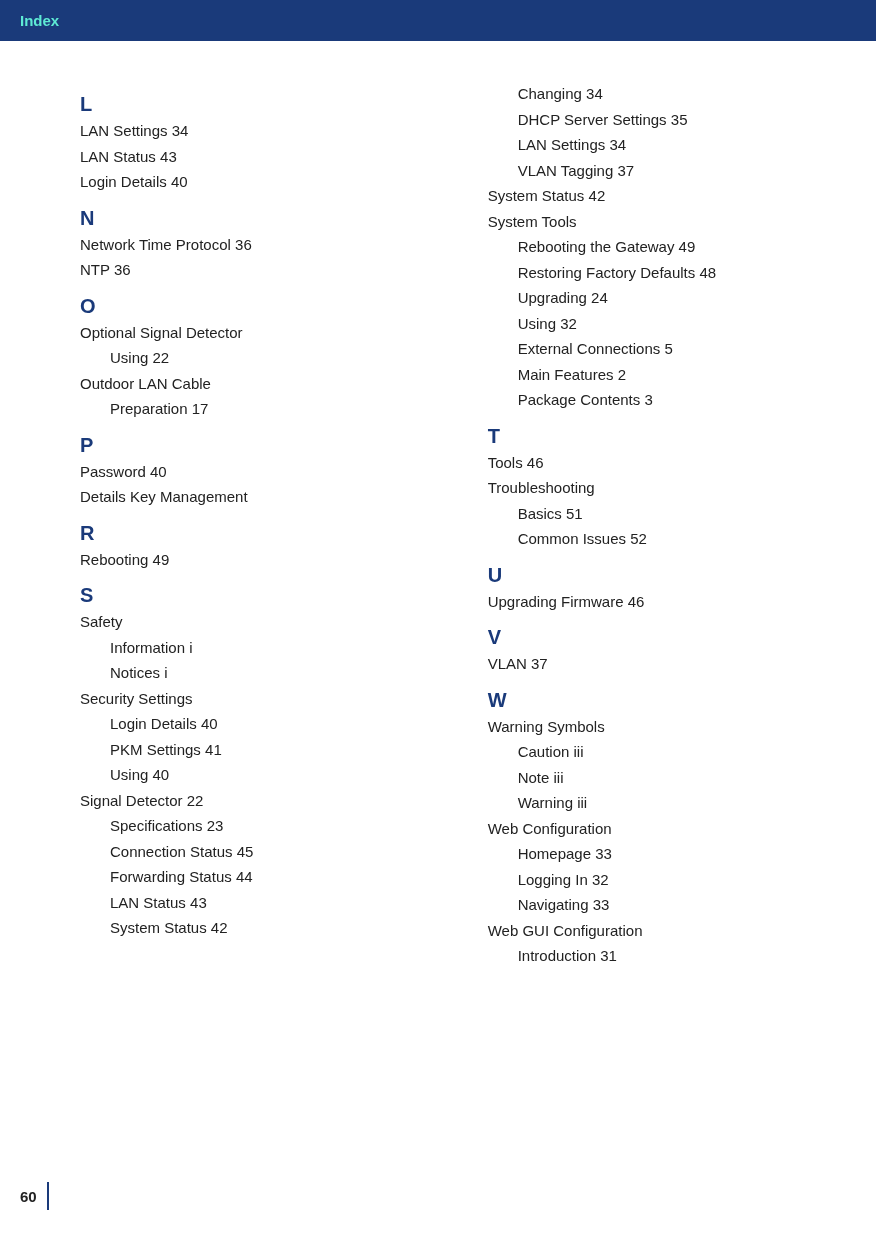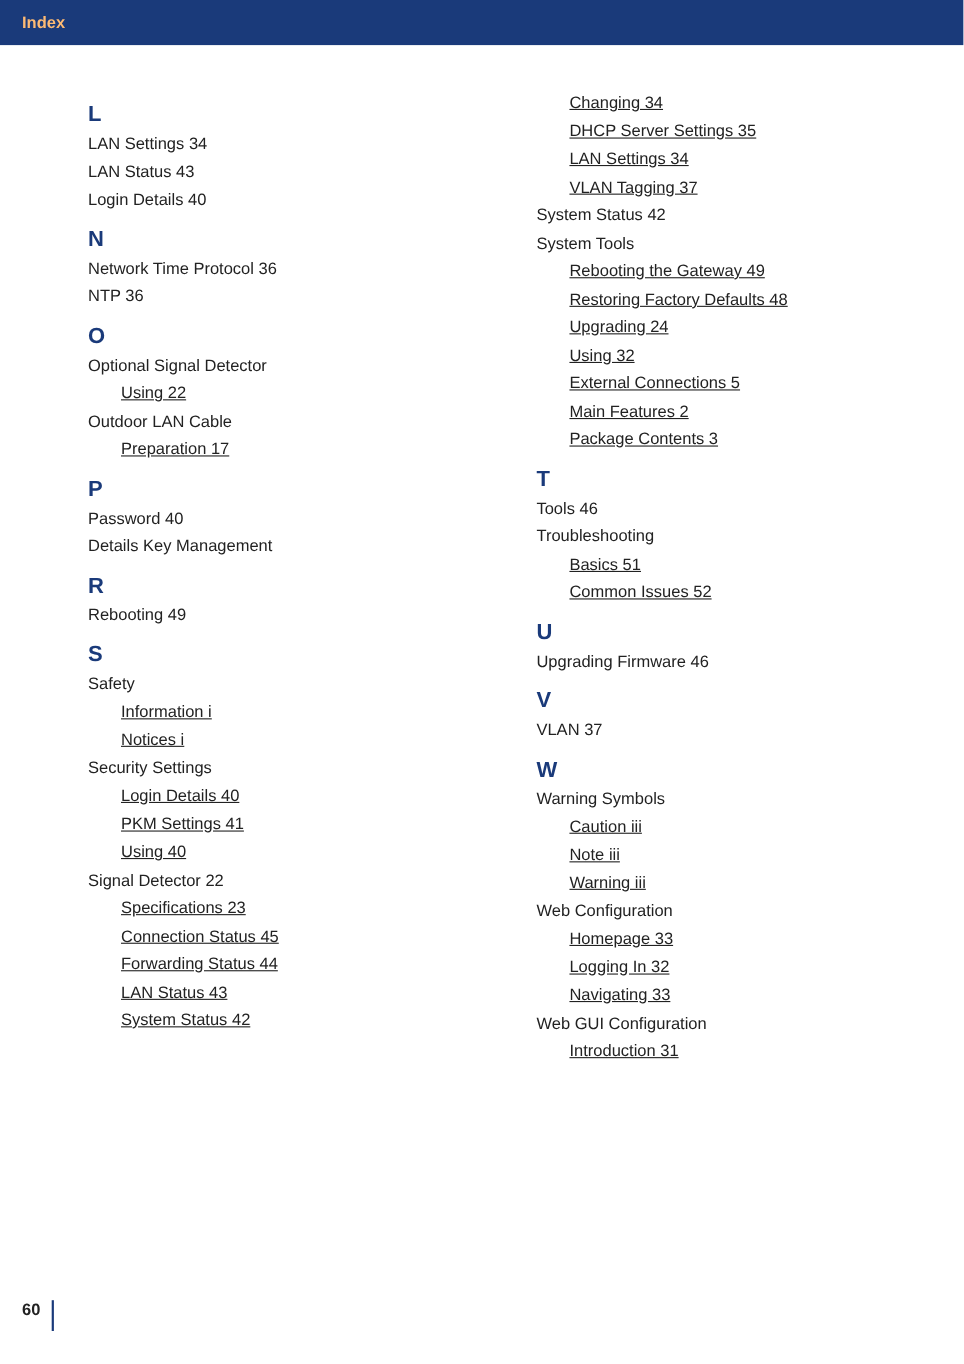--- a/index.html
+++ b/index.html
@@ -8,21 +8,21 @@
       min-height: 1240px;
       background: #ffffff;
       font-family: Arial, Helvetica, sans-serif;
       font-size: 15px;
       color: #222;
       position: relative;
     }
     .header {
       background: #1a3a7a;
       padding: 12px 20px;
-      color: #fdba74;
+      color: #5eead4;
       font-weight: bold;
       font-size: 15px;
     }
     .content {
       display: flex;
       flex-direction: row;
       padding: 40px 40px 40px 80px;
       gap: 0;
     }
     .left-col {
@@ -42,27 +42,27 @@
       display: block;
     }
     .entry {
       line-height: 1.7;
     }
     .entry.top-level {
       margin-left: 0;
     }
     .entry.sub {
       margin-left: 30px;
-      text-decoration: underline;
     }
     .footer {
       position: absolute;
       bottom: 30px;
       left: 20px;
       display: flex;
+      align-items: center;
       gap: 10px;
       font-weight: bold;
       font-size: 15px;
     }
     .footer-line {
       width: 2px;
       height: 28px;
       background: #1a3a7a;
     }
   </style>

